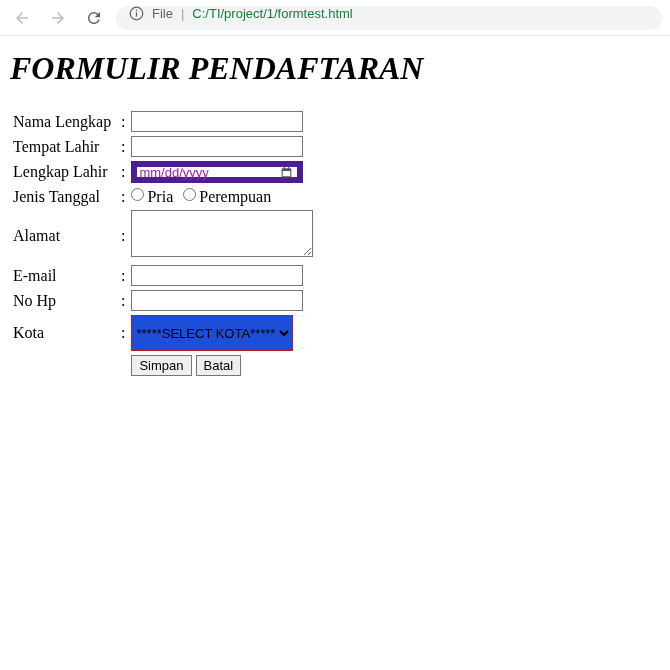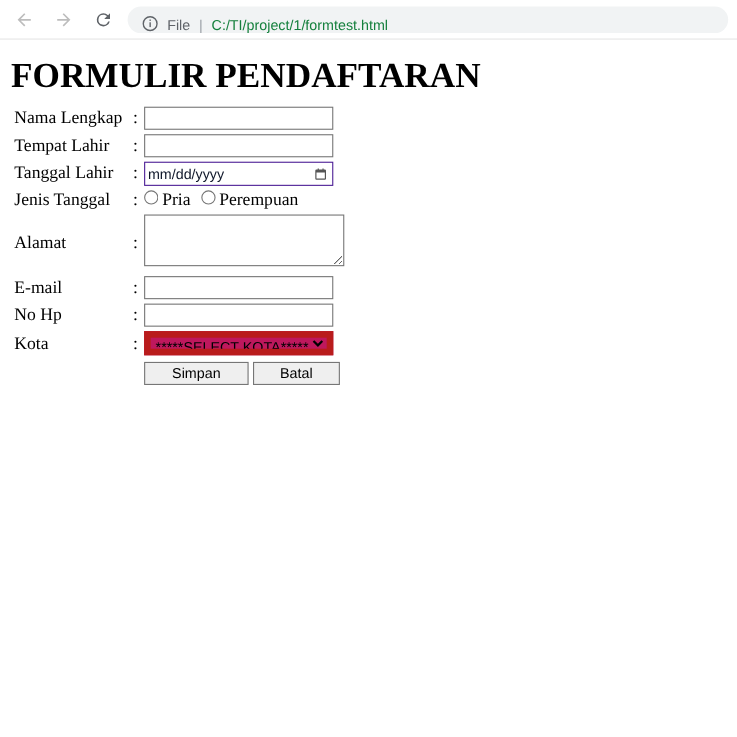--- a/index.html
+++ b/index.html
@@ -34,21 +34,21 @@
     }
     .nav-btn.disabled {
       color: #bdbdbd;
     }
     .address-bar {
       flex: 1;
       height: 24px;
       background: #f1f3f4;
       border-radius: 14px;
       display: flex;
-      align-items: flex-end;
+      align-items: flex-start;
       padding: 0 12px;
       font-family: Arial, sans-serif;
       font-size: 13px;
       color: #5f6368;
       gap: 8px;
     }
     .addr-info {
       width: 16px;
       height: 16px;
       display: flex;
@@ -61,21 +61,22 @@
     .addr-path {
       color: #15803d;
     }
     .page {
       padding: 14px 10px;
     }
     h1 {
       font-family: "Times New Roman", serif;
       font-weight: bold;
       font-size: 32px;
-      margin-bottom: 8px;
+      margin-bottom: 22px;
+      font-style: italic;
     }
     table.form-table {
       border-collapse: collapse;
     }
     table.form-table td {
       padding: 2px 3px;
       vertical-align: middle;
       font-size: 16px;
     }
     .label-cell {
@@ -90,28 +91,28 @@
       width: 172px;
       height: 21px;
       border: 1px solid #767676;
       font-family: Arial, sans-serif;
       font-size: 13px;
       padding: 1px 2px;
     }
     .date-input {
       width: 172px;
       height: 22px;
-      border: 1px solid #4c1d95;
+      border: 6px solid #4c1d95;
       display: inline-flex;
       align-items: center;
       justify-content: space-between;
       padding: 1px 4px 1px 2px;
       font-family: Arial, sans-serif;
       font-size: 13px;
-      color: #0f172a;
+      color: #a21caf;
       background: #fff;
     }
     .date-icon {
       width: 14px;
       height: 14px;
       display: inline-flex;
       align-items: center;
       justify-content: center;
     }
     .radio-wrap {
@@ -126,30 +127,30 @@
     }
     textarea {
       width: 182px;
       height: 47px;
       border: 1px solid #767676;
       font-family: Arial, sans-serif;
       font-size: 13px;
       resize: both;
     }
     select {
-      border: 6px solid #b91c1c;
-      font-family: Arial, sans-serif;
-      font-size: 13px;
-      height: 22px;
-      background: #be185d;
+      border: 1px solid #b91c1c;
+      font-family: Arial, sans-serif;
+      font-size: 13px;
+      height: 36px;
+      background: #1d4ed8;
     }
     button.form-btn {
       font-family: Arial, sans-serif;
       font-size: 13px;
-      padding: 2px 24px;
+      padding: 2px 7px;
       background: #efefef;
       border: 1px solid #767676;
       cursor: pointer;
     }
     .btn-row {
       padding-top: 3px;
     }
   </style>
 </head>
 <body>
@@ -193,21 +194,21 @@
       <td class="label-cell">Nama Lengkap</td>
       <td class="colon-cell">:</td>
       <td><input type="text" style=""></td>
     </tr>
     <tr>
       <td class="label-cell">Tempat Lahir</td>
       <td class="colon-cell">:</td>
       <td><input type="text" style=""></td>
     </tr>
     <tr>
-      <td class="label-cell">Tanggal Lahir</td>
+      <td class="label-cell">Lengkap Lahir</td>
       <td class="colon-cell">:</td>
       <td>
         <div class="date-input">
           <span>mm/dd/yyyy</span>
           <span class="date-icon">
             <svg width="13" height="13" viewBox="0 0 24 24">
                   <path d="M7 2v2H5a2 2 0 0 0-2 2v13a2 2 0 0 0 2 2h14a2 2 0 0 0 2-2V6a2 2 0 0 0-2-2h-2V2h-2v2H9V2H7zm-2 7h14v10H5V9z" fill="#555"></path>
                 </svg>
           </span>
         </div>

